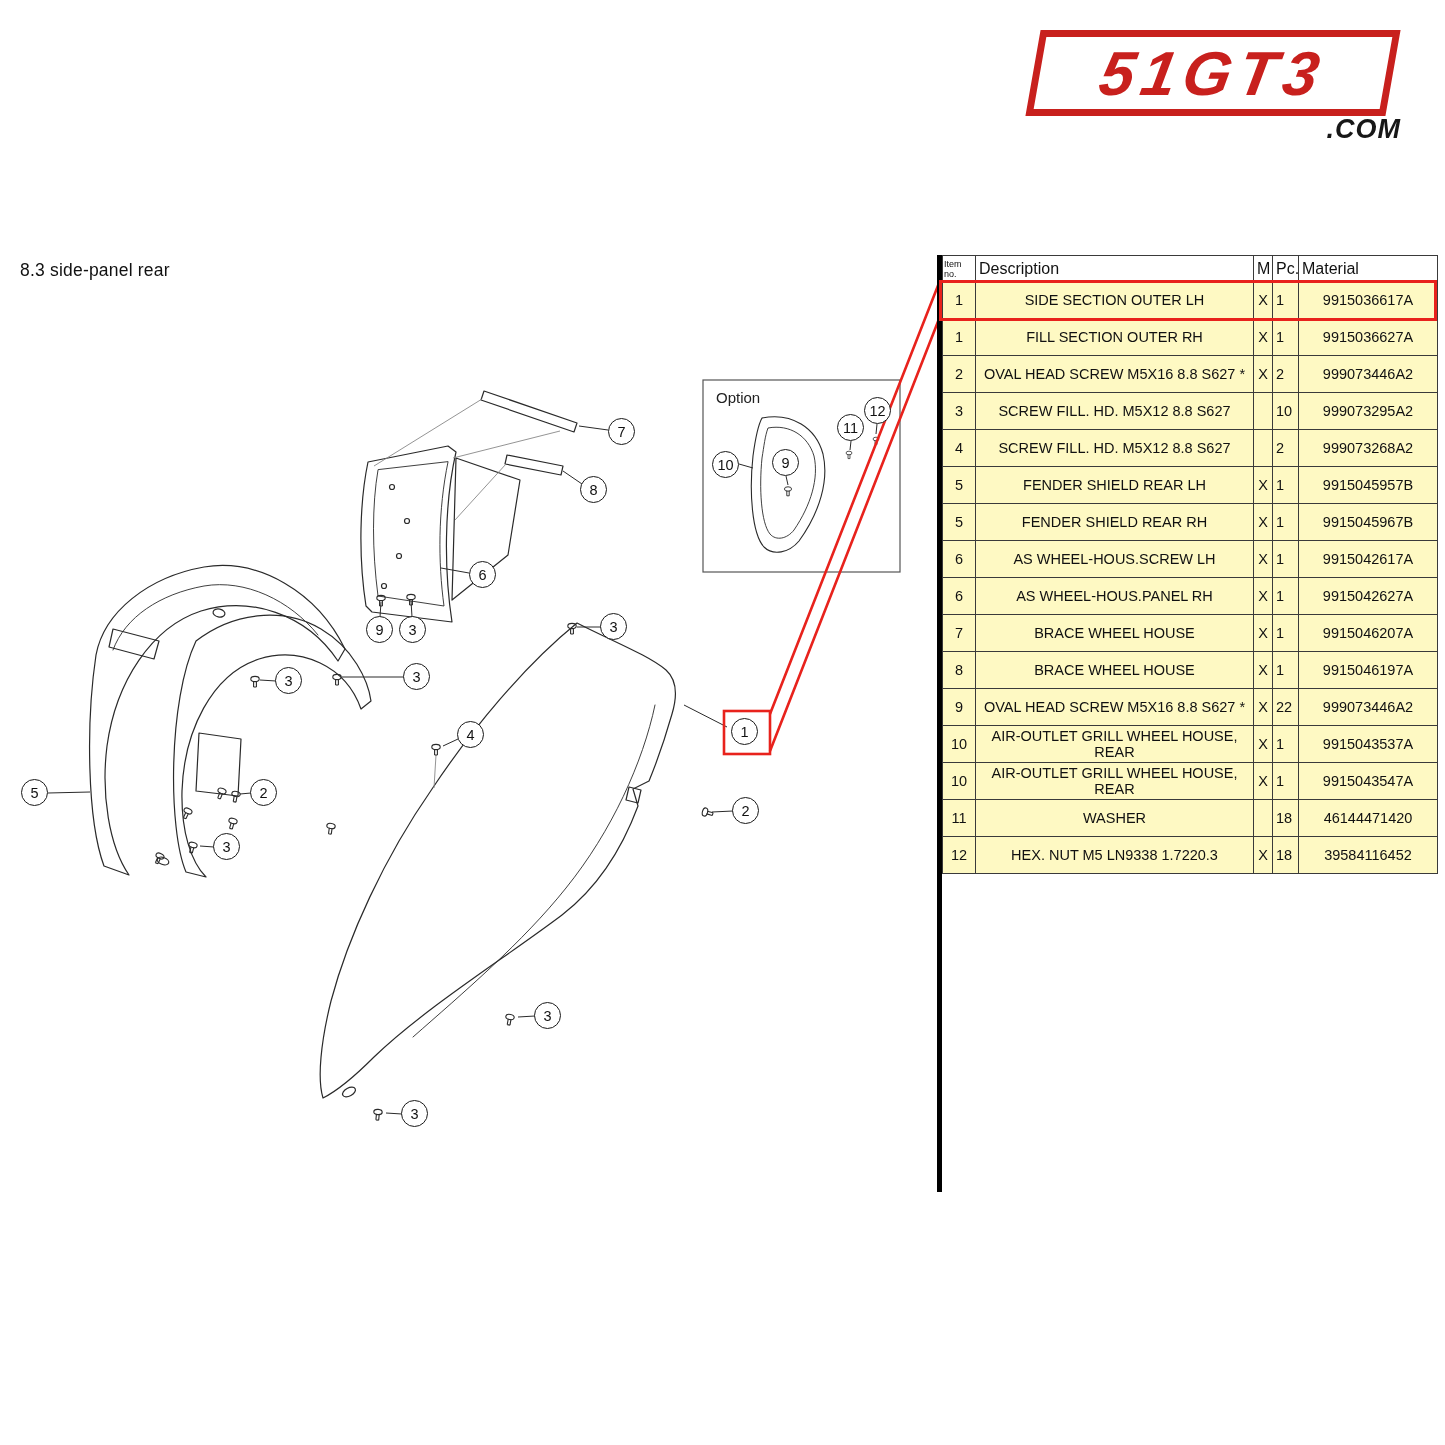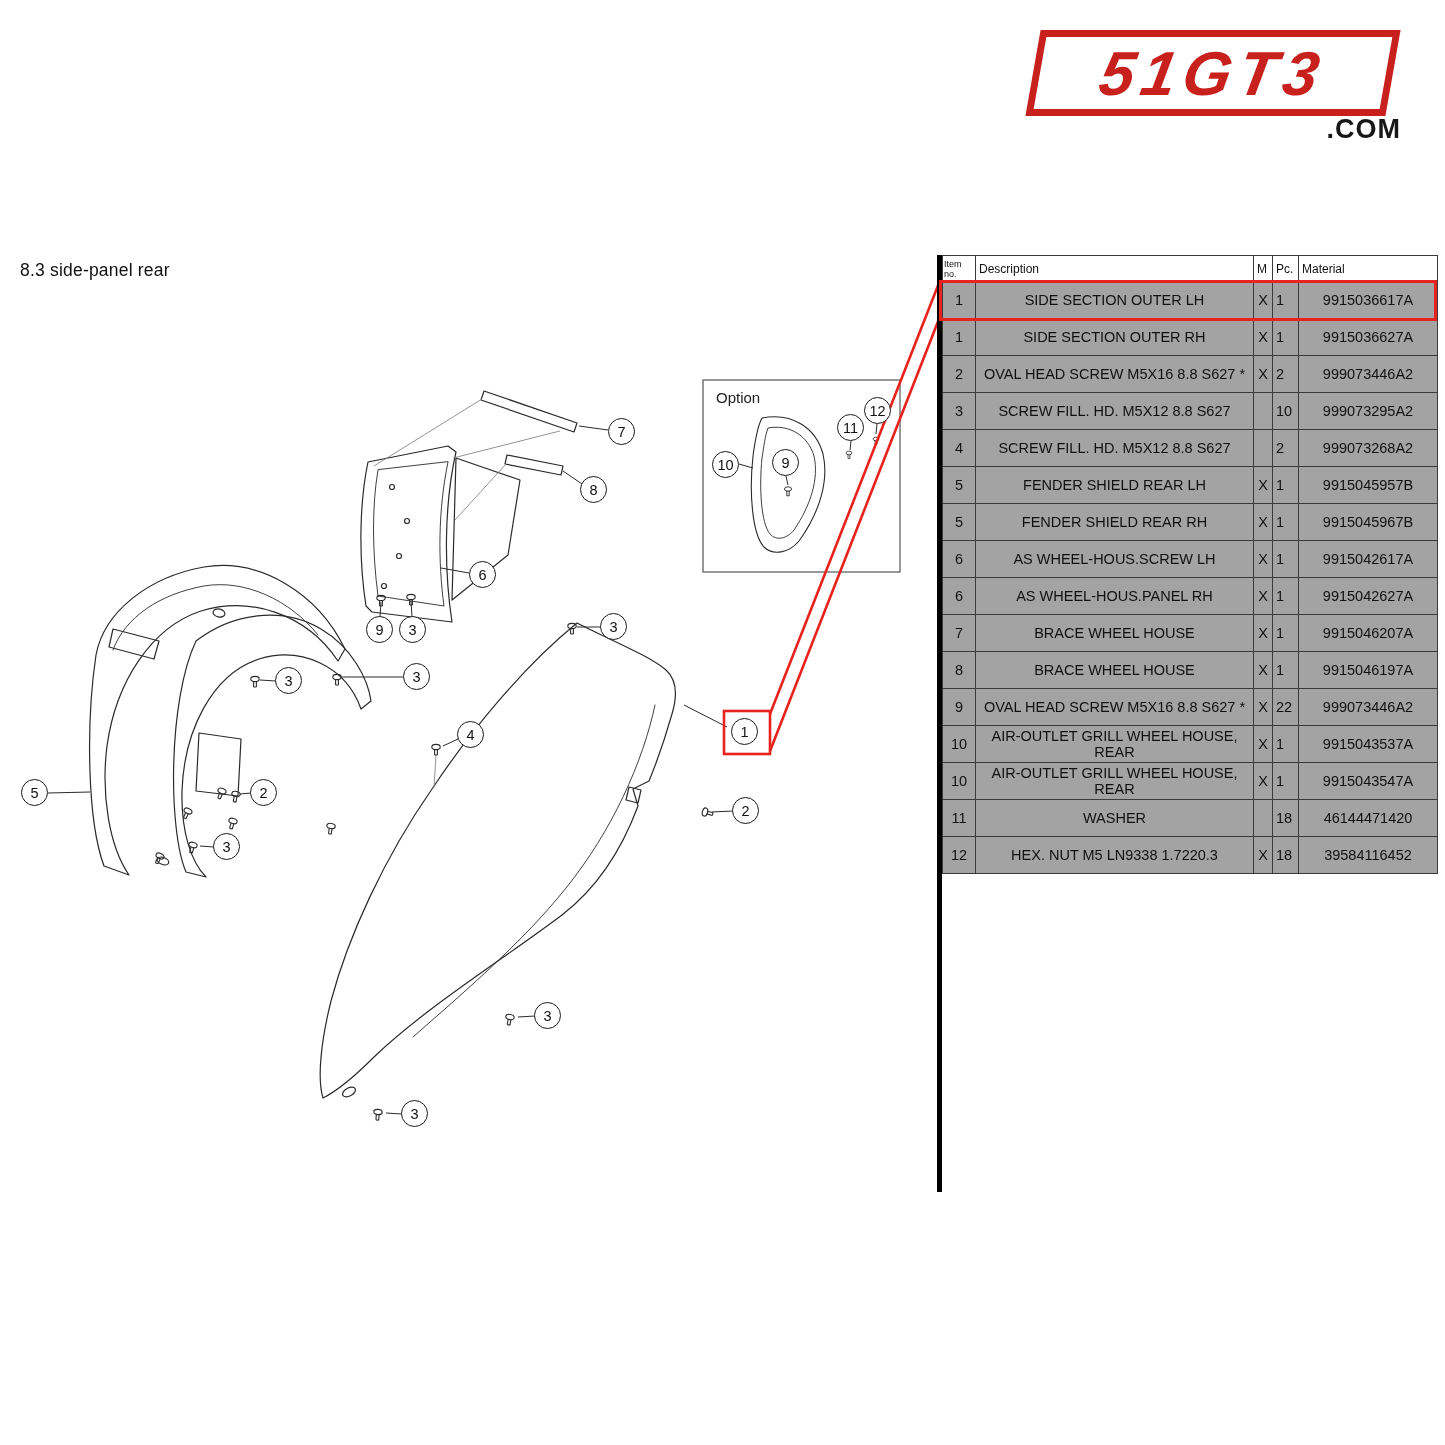--- a/index.html
+++ b/index.html
@@ -12,35 +12,35 @@
   .section-title { position:absolute; left:20px; top:260px; font-size:17.5px; z-index:2; letter-spacing:0.2px; }
 
   
   .logo-wrap { position:absolute; left:1033px; top:30px; width:372px; z-index:2; }
   .logo-box {
     width:360px; height:86px; border:7px solid #c8201d; background:#fff;
     transform:skewX(-10deg); display:flex; align-items:center; justify-content:center;
   }
   .logo-text { font-size:62px; font-weight:bold; font-style:italic; color:#c8201d; letter-spacing:7px; white-space:nowrap; }
   .logo-com { position:absolute; left:1283px; top:114px; width:118px; text-align:right;
-    font-size:27px; font-weight:bold; color:#171717; letter-spacing:1px; z-index:2; }
+    font-size:27px; font-weight:bold; color:#171717; letter-spacing:1px; z-index:2;font-style:italic; }
 
   
   .callout {
     position:absolute; width:27px; height:27px; border:1.6px solid #1a1a1a; border-radius:50%;
     background:#fff; display:flex; align-items:center; justify-content:center;
     font-size:14.5px; color:#111; z-index:3;
   }
 
   
   .vertical-bar { position:absolute; left:937px; top:255px; width:5px; height:937px; background:#000; z-index:2; }
   .parts-table-wrap { position:absolute; left:942px; top:255px; width:495px; z-index:2; }
-  table.parts { border-collapse:collapse; width:495px; table-layout:fixed; background:#a3a3a3; }
+  table.parts { border-collapse:collapse; width:495px; table-layout:fixed; background:#fef9c3; }
   table.parts th, table.parts td { border:1px solid #3a3a3a; padding:1px 3px; overflow:hidden; vertical-align:middle; }
-  table.parts th { font-weight:normal; font-size:12px; text-align:left; height:26px; background:#fff; }
+  table.parts th { font-weight:normal; font-size:16px; text-align:left; height:26px; background:#fff; }
   table.parts th.h-item { font-size:9px; padding:1px 1px; }
   table.parts td { font-size:14.5px; height:37px; line-height:1.12; }
   td.c-item { text-align:center; }
   td.c-m { text-align:center; }
   td.c-pc { text-align:left; padding-left:4px; }
   td.c-desc, td.c-mat { text-align:center; }
 
   .row-highlight {
     position:absolute; left:939px; top:280px; width:498px; height:41px;
     border:3px solid #e8221c; z-index:4; pointer-events:none; background:transparent;
@@ -184,21 +184,21 @@
       <tbody>
         <tr>
           <td class="c-item">1</td>
           <td class="c-desc">SIDE SECTION OUTER LH</td>
           <td class="c-m">X</td>
           <td class="c-pc">1</td>
           <td class="c-mat">9915036617A</td>
         </tr>
         <tr>
           <td class="c-item">1</td>
-          <td class="c-desc">SIDE SECTION OUTER RH</td>
+          <td class="c-desc">FILL SECTION OUTER RH</td>
           <td class="c-m">X</td>
           <td class="c-pc">1</td>
           <td class="c-mat">9915036627A</td>
         </tr>
         <tr>
           <td class="c-item">2</td>
           <td class="c-desc">OVAL HEAD SCREW M5X16 8.8 S627 *</td>
           <td class="c-m">X</td>
           <td class="c-pc">2</td>
           <td class="c-mat">999073446A2</td>

